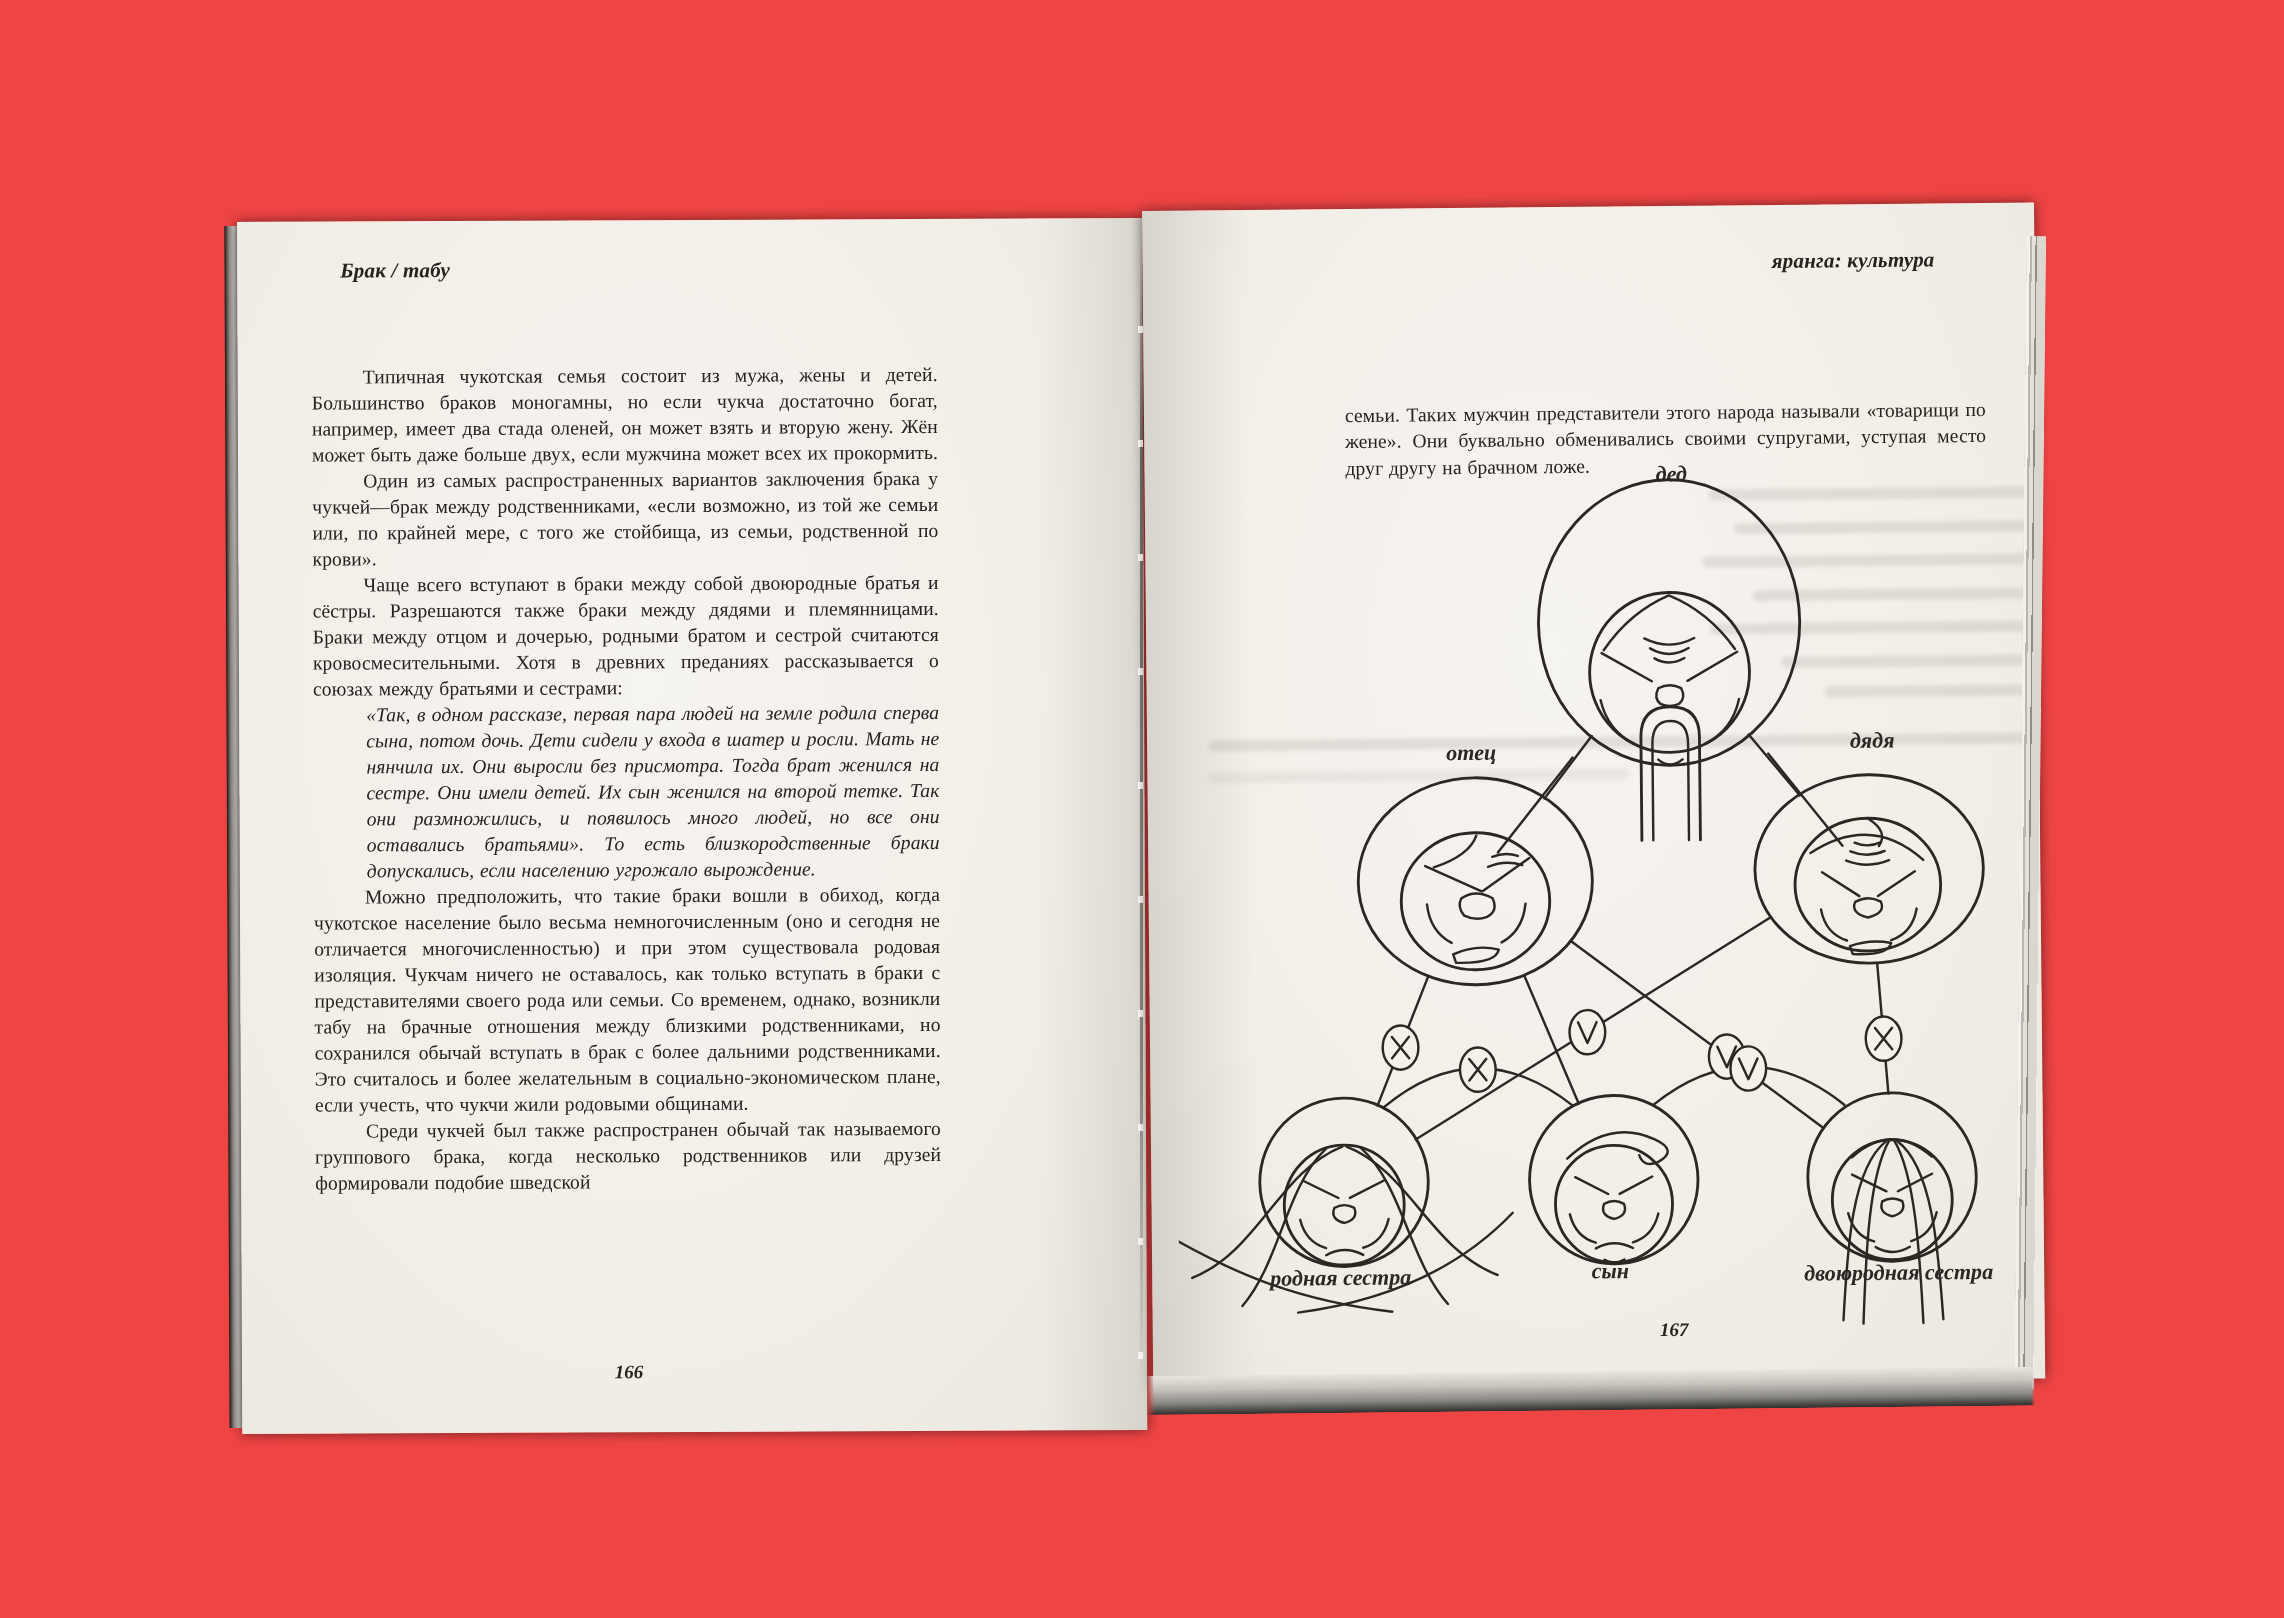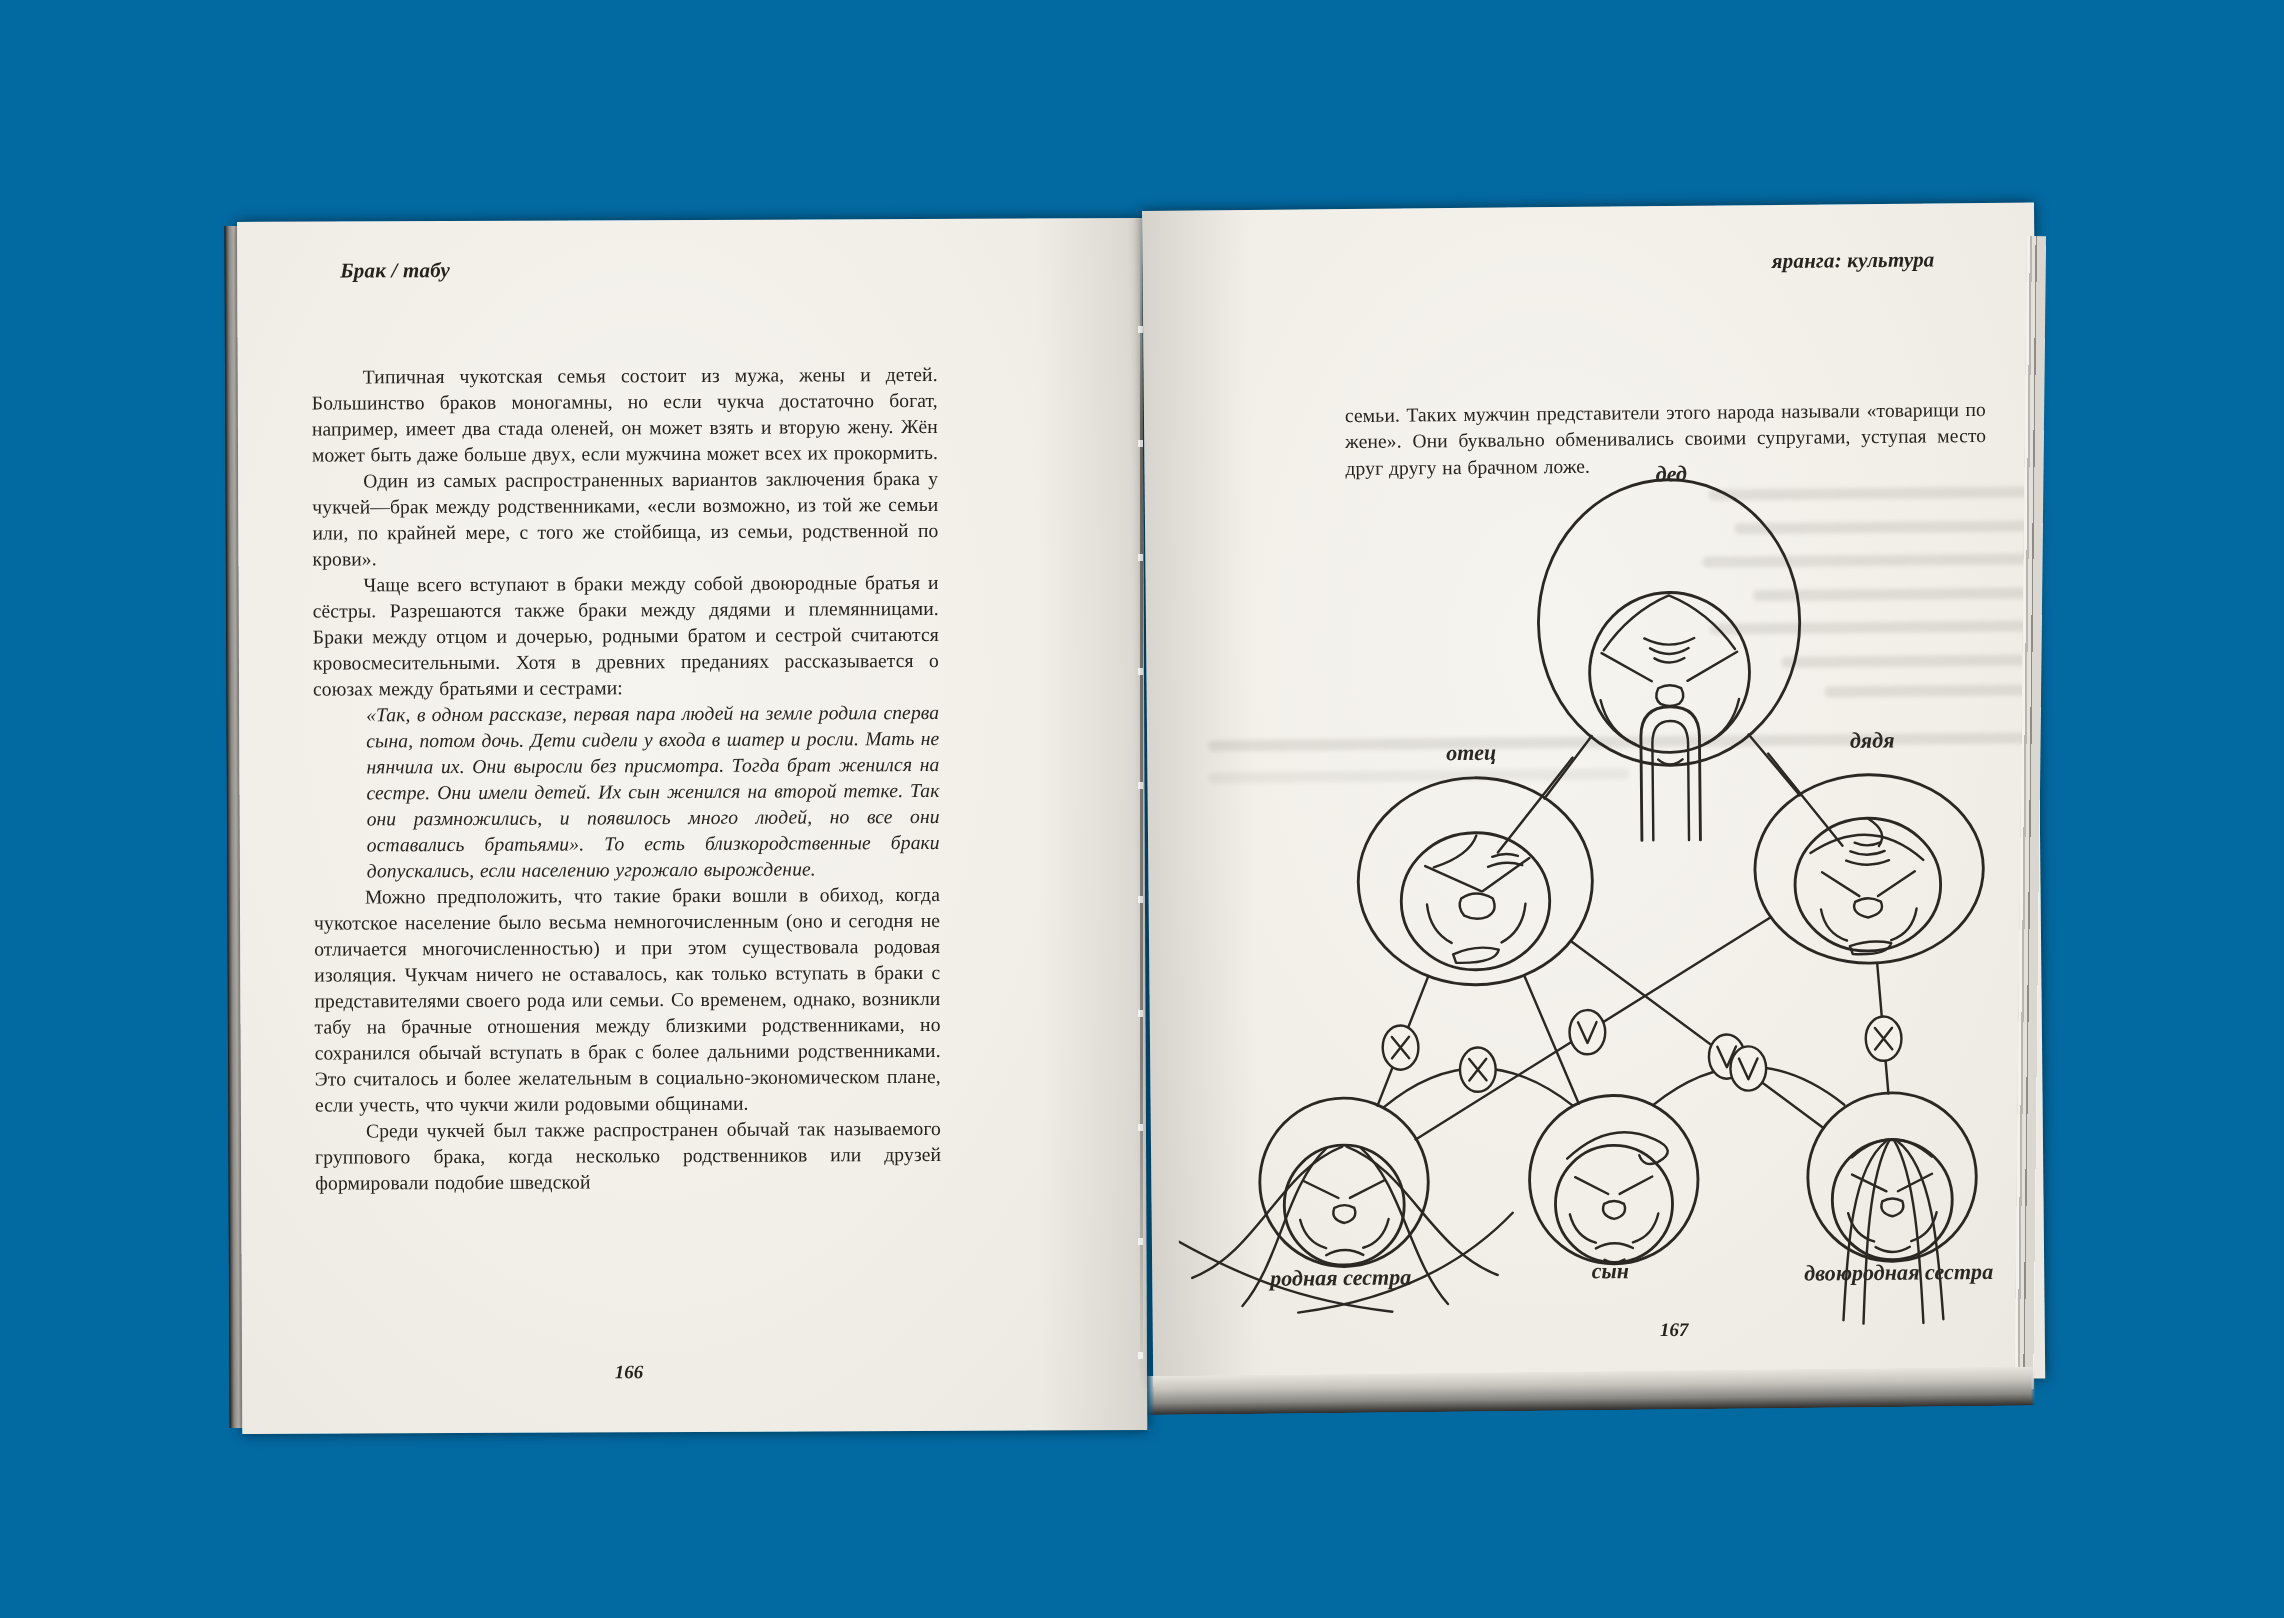--- a/index.html
+++ b/index.html
@@ -1,16 +1,16 @@
 <!DOCTYPE html>
 <html style="font-size:11.4px"><head>
 <meta charset="utf-8">
 <style>
   html,body{margin:0;padding:0;background:#010101;}
-  .canvas{position:relative;width:2284px;height:1618px;background:#0369a1;overflow:hidden;
+  .canvas{position:relative;width:2284px;height:1618px;background:#ef4444;overflow:hidden;
           font-family:"Liberation Serif","DejaVu Serif",serif;color:#26221e;}
   
   .page{position:absolute;background:radial-gradient(ellipse at 45% 38%,#f6f4ef 0%,#f2efe9 55%,#ebe8e1 100%);}
   .page-left{left:237px;top:218px;width:905px;height:1212px;transform:rotate(-0.25deg);transform-origin:right top;
              box-shadow:0 0 13px rgba(0,0,0,.55);}
   .page-right{left:1142px;top:211px;width:892px;height:1176px;transform:rotate(-0.55deg);transform-origin:left top;
               box-shadow:0 0 13px rgba(0,0,0,.55);}
   .page-left::after{content:"";position:absolute;top:0;right:0;bottom:0;width:107px;
       background:linear-gradient(to right,rgba(30,26,22,0),rgba(30,26,22,.10));}
   .page-right::before{content:"";position:absolute;top:0;left:0;bottom:0;width:107px;

